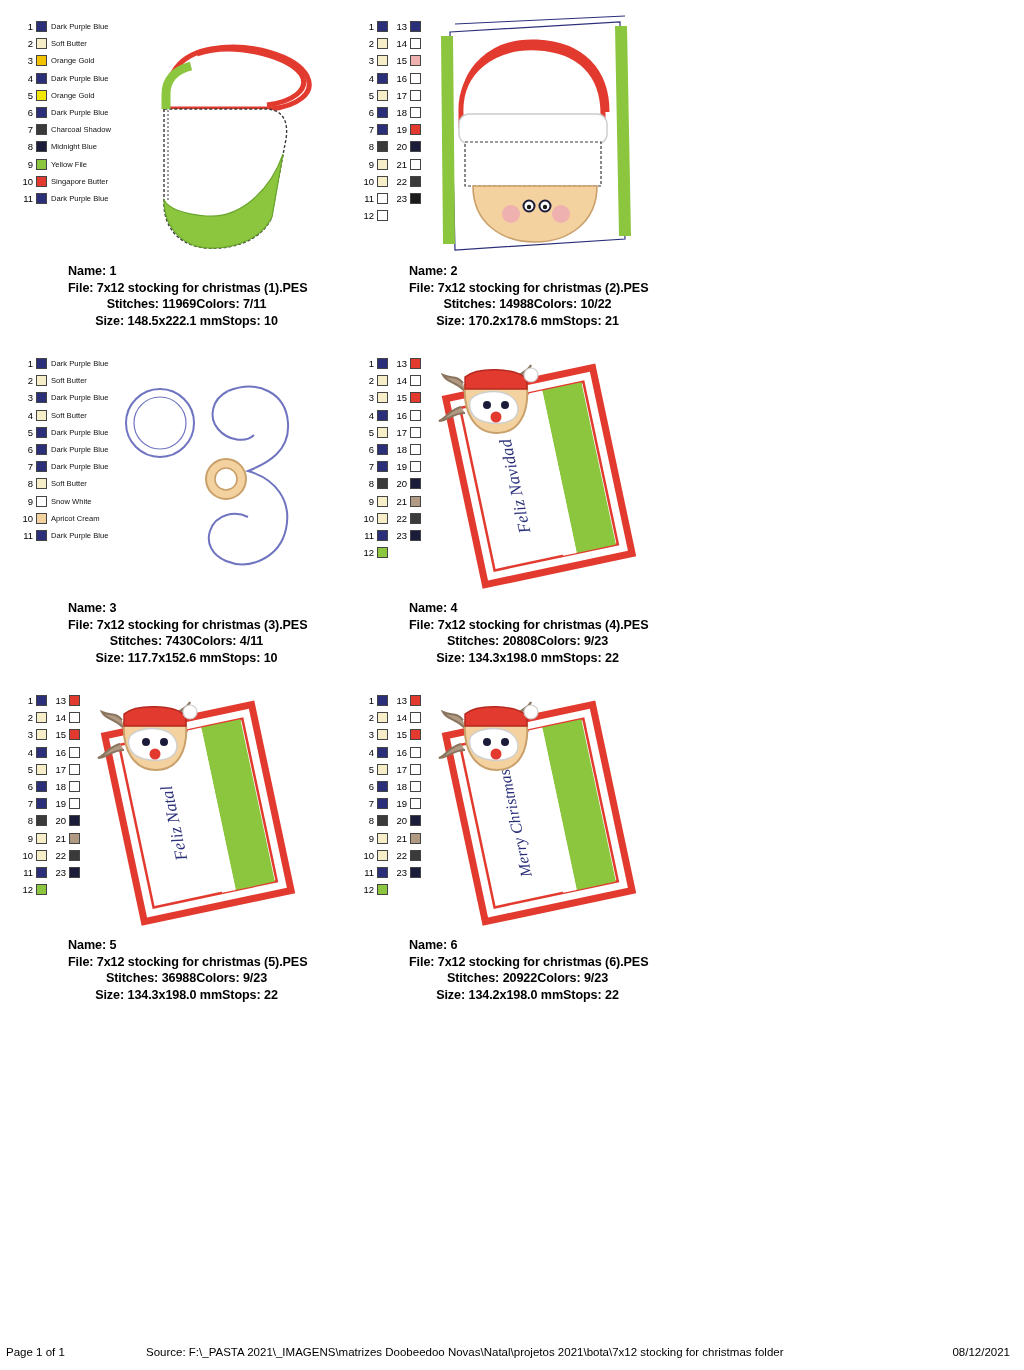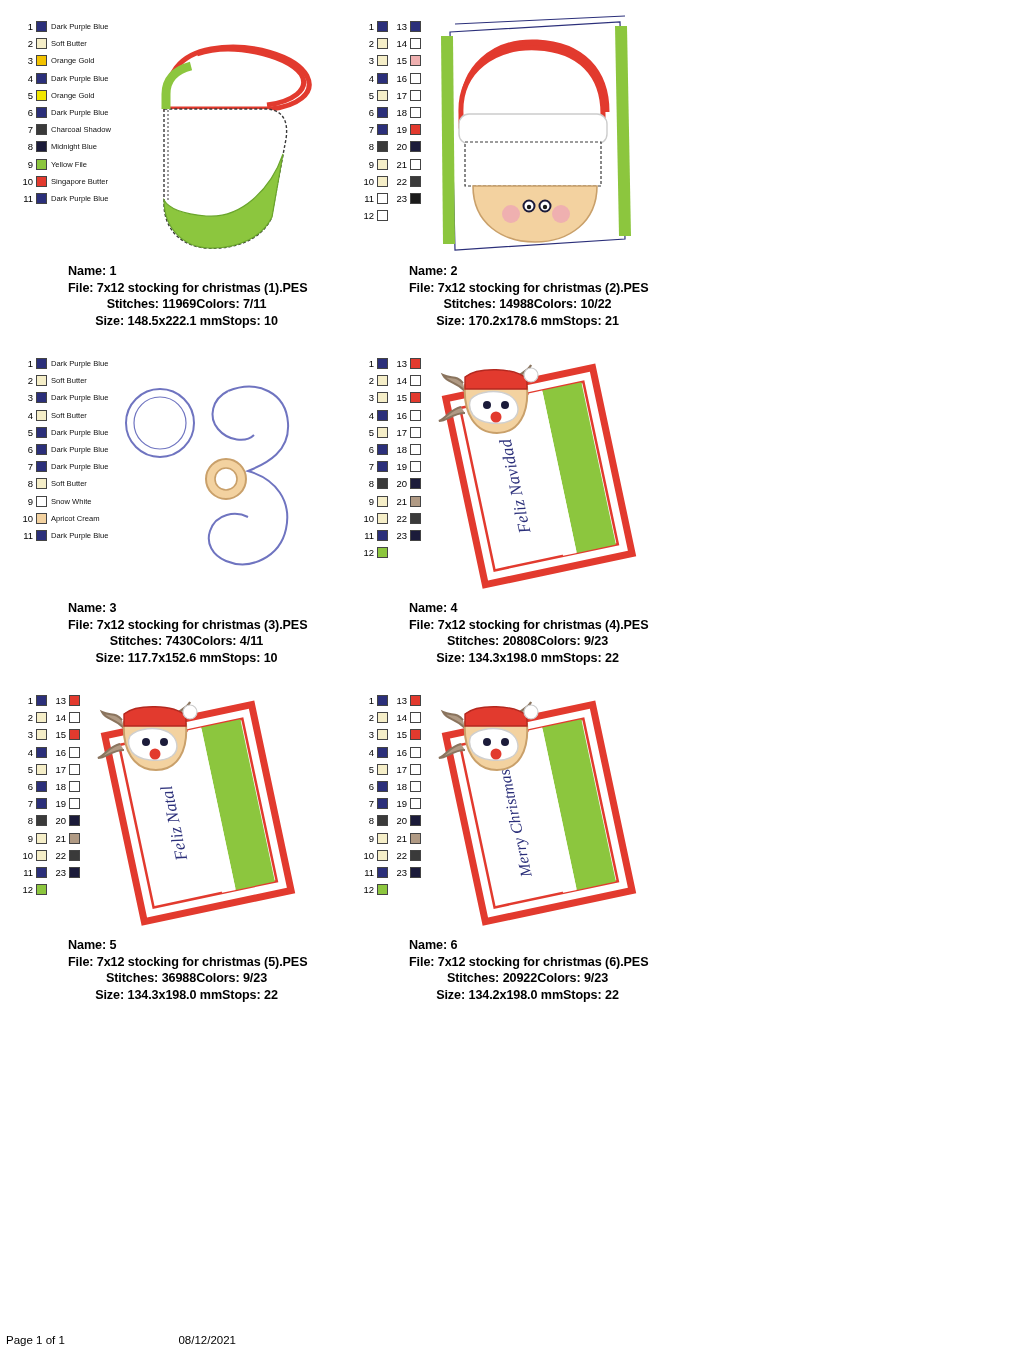--- a/index.html
+++ b/index.html
@@ -99,21 +99,21 @@
     padding-left: 48px;
   }
   .info .split {
     display: flex;
     justify-content: center;
   }
   
   .footer {
     position: absolute;
     left: 0;
-    bottom: 24px;
+    bottom: 12px;
     width: 1024px;
     font-size: 11.5px;
     display: flex;
     box-sizing: border-box;
     padding: 0 14px 0 6px;
   }
   .footer .pg { width: 140px; }
   .footer .src { flex: 1 1 auto; }
   .footer .dt { width: 90px; text-align: right; }
 </style>
@@ -840,15 +840,16 @@
           <span><span>Size:</span> <span>134.2x198.0 mm</span></span>
           <span><span>Stops:</span> <span>22</span></span>
         </div>
       </div>
     </div>
 
   </div>
 
   <div class="footer">
     <span class="pg">Page 1 of 1</span>
+    <span class="src">Source: F:\_PASTA 2021\_IMAGENS\matrizes Doobeedoo Novas\Natal\projetos 2021\bota\7x12 stocking for christmas folder</span>
     <span class="dt">08/12/2021</span>
   </div>
 </div>
 
 </body></html>

